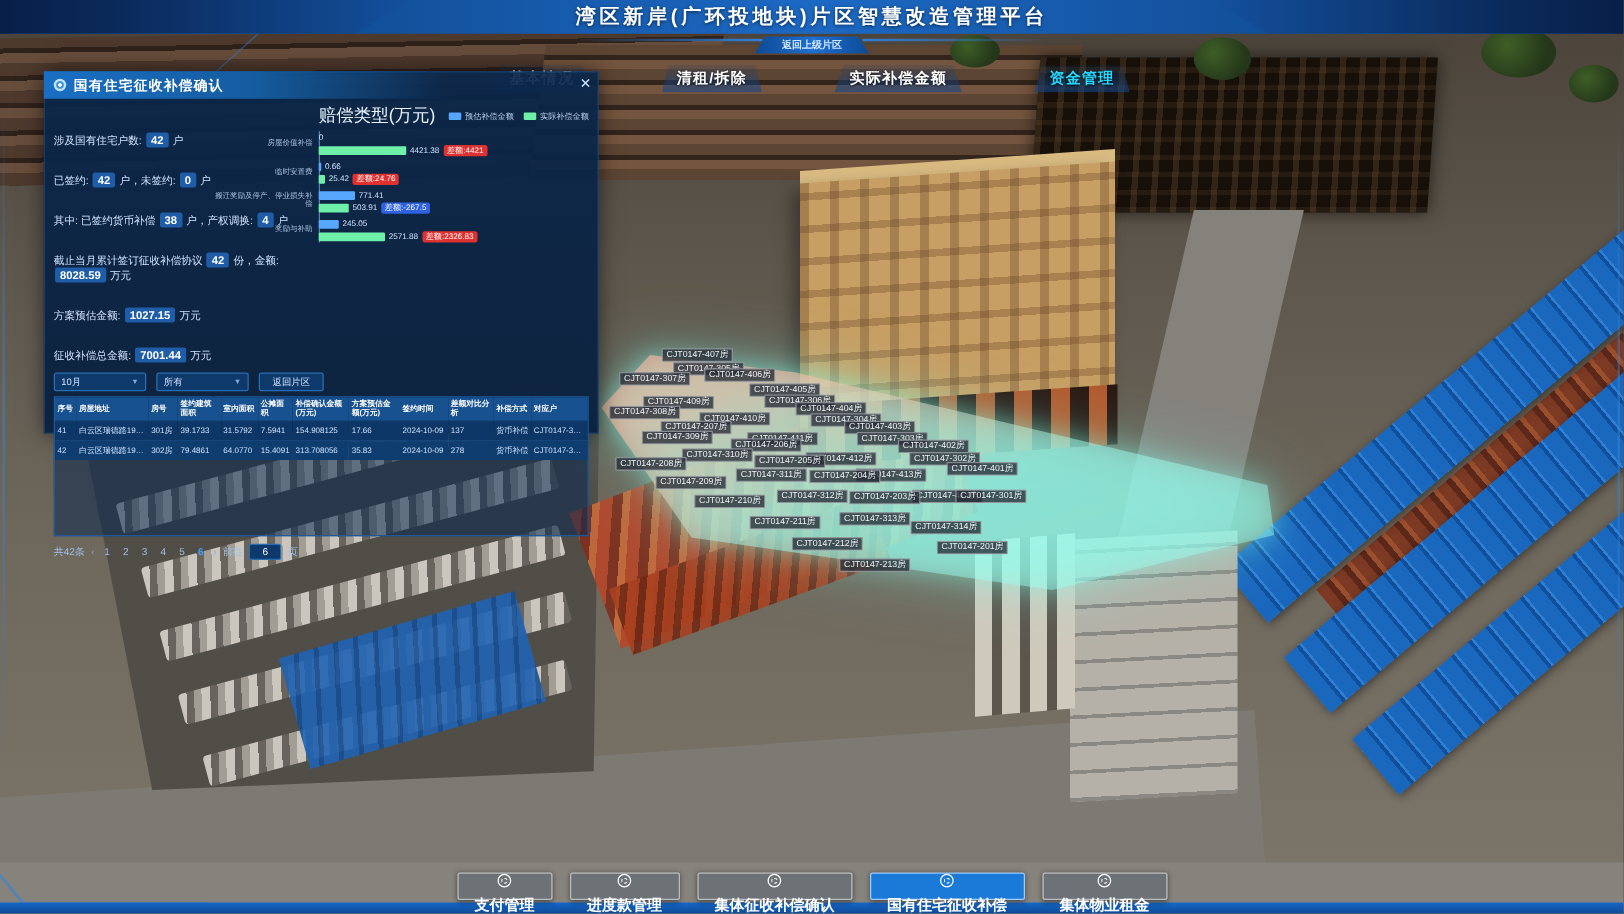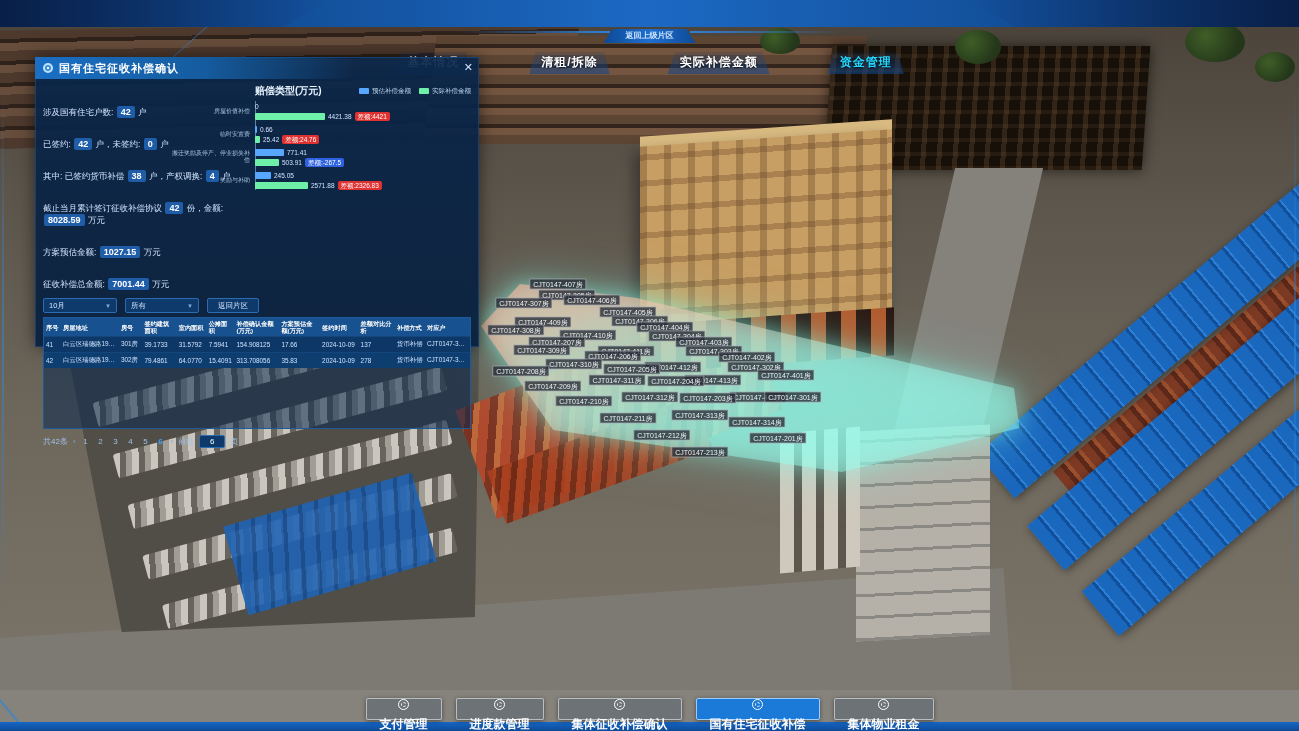--- a/index.html
+++ b/index.html
@@ -71,21 +71,21 @@
   .p-head{height:22px;display:flex;align-items:center;gap:6px;padding:0 8px;background:linear-gradient(90deg,#1a6fc4 0%,#155c9f 38%,rgba(12,45,90,0) 72%);color:#fff;font-size:11px;font-weight:bold;letter-spacing:1px;}
   .p-ico{width:10px;height:10px;border-radius:50%;border:2px solid #bfe3ff;background:radial-gradient(circle,#eaf6ff 30%,#3c8fd8 32%);}
   .p-close{position:absolute;right:6px;top:4px;color:#cfe3ff;font-size:11px;cursor:pointer;line-height:12px;}
   .p-body{padding:5px 8px 0;}
   .p-top{display:flex;}
   .p-stats{width:208px;padding-top:2px;}
   .stat-line{font-size:8.5px;color:#cfe3ff;line-height:12px;margin-bottom:5px;margin-top:20px;}
   .chip{display:inline-block;background:#1f5da8;border-radius:2px;color:#fff;font-weight:bold;font-size:9px;padding:0 4px;margin:0 1px;line-height:12px;}
   .p-chart{flex:1;padding-left:4px;}
   .c-title-row{display:flex;align-items:center;justify-content:space-between;margin-bottom:3px;}
-  .c-title{font-size:10px;font-weight:bold;color:#e8f4ff;}
+  .c-title{font-size:14px;font-weight:normal;color:#e8f4ff;}
   .c-legend{display:flex;gap:8px;}
   .c-leg{display:flex;align-items:center;gap:3px;font-size:6.5px;color:#bcd4ee;}
   .c-leg i{width:10px;height:6px;border-radius:1px;}
   .c-rows{border-left:1px solid #5a82ab;padding-left:2px;}
   .c-row{display:flex;align-items:center;margin-bottom:3px;}
   .c-label{width:86px;margin-left:-89px;padding-right:5px;text-align:right;font-size:6px;color:#a9c3e2;line-height:7px;}
   .c-bars{flex:1;}
   .bar-line{display:flex;align-items:center;height:10px;gap:3px;}
   .bar{height:7px;border-radius:1px;}
   .bar-val{font-size:6.5px;color:#cfe3ff;white-space:nowrap;}
@@ -194,20 +194,21 @@
       <span class="bl" style="left: 700px; top: 452px;">CJT0147-213房</span>
     </div>
 
   <div class="hud hud-tl"></div>
   <div class="hud hud-tr"></div>
   <div class="hud hud-bl"></div>
   <div class="hud hud-l"></div>
   <div class="hud hud-r"></div>
 
   <div class="top-band"></div>
+  <div class="app-title">湾区新岸(广环投地块)片区智慧改造管理平台</div>
   <div class="sub-line" style="left:460px"></div>
   <div class="sub-line rgt" style="left:690px"></div>
   <div class="sub-pill">返回上级片区</div>
   <div class="nav-tabs" id="tabs">
       <div class="tab">基本情况</div>
       <div class="tab">清租/拆除</div>
       <div class="tab">实际补偿金额</div>
       <div class="tab active">资金管理</div>
     </div>
 

